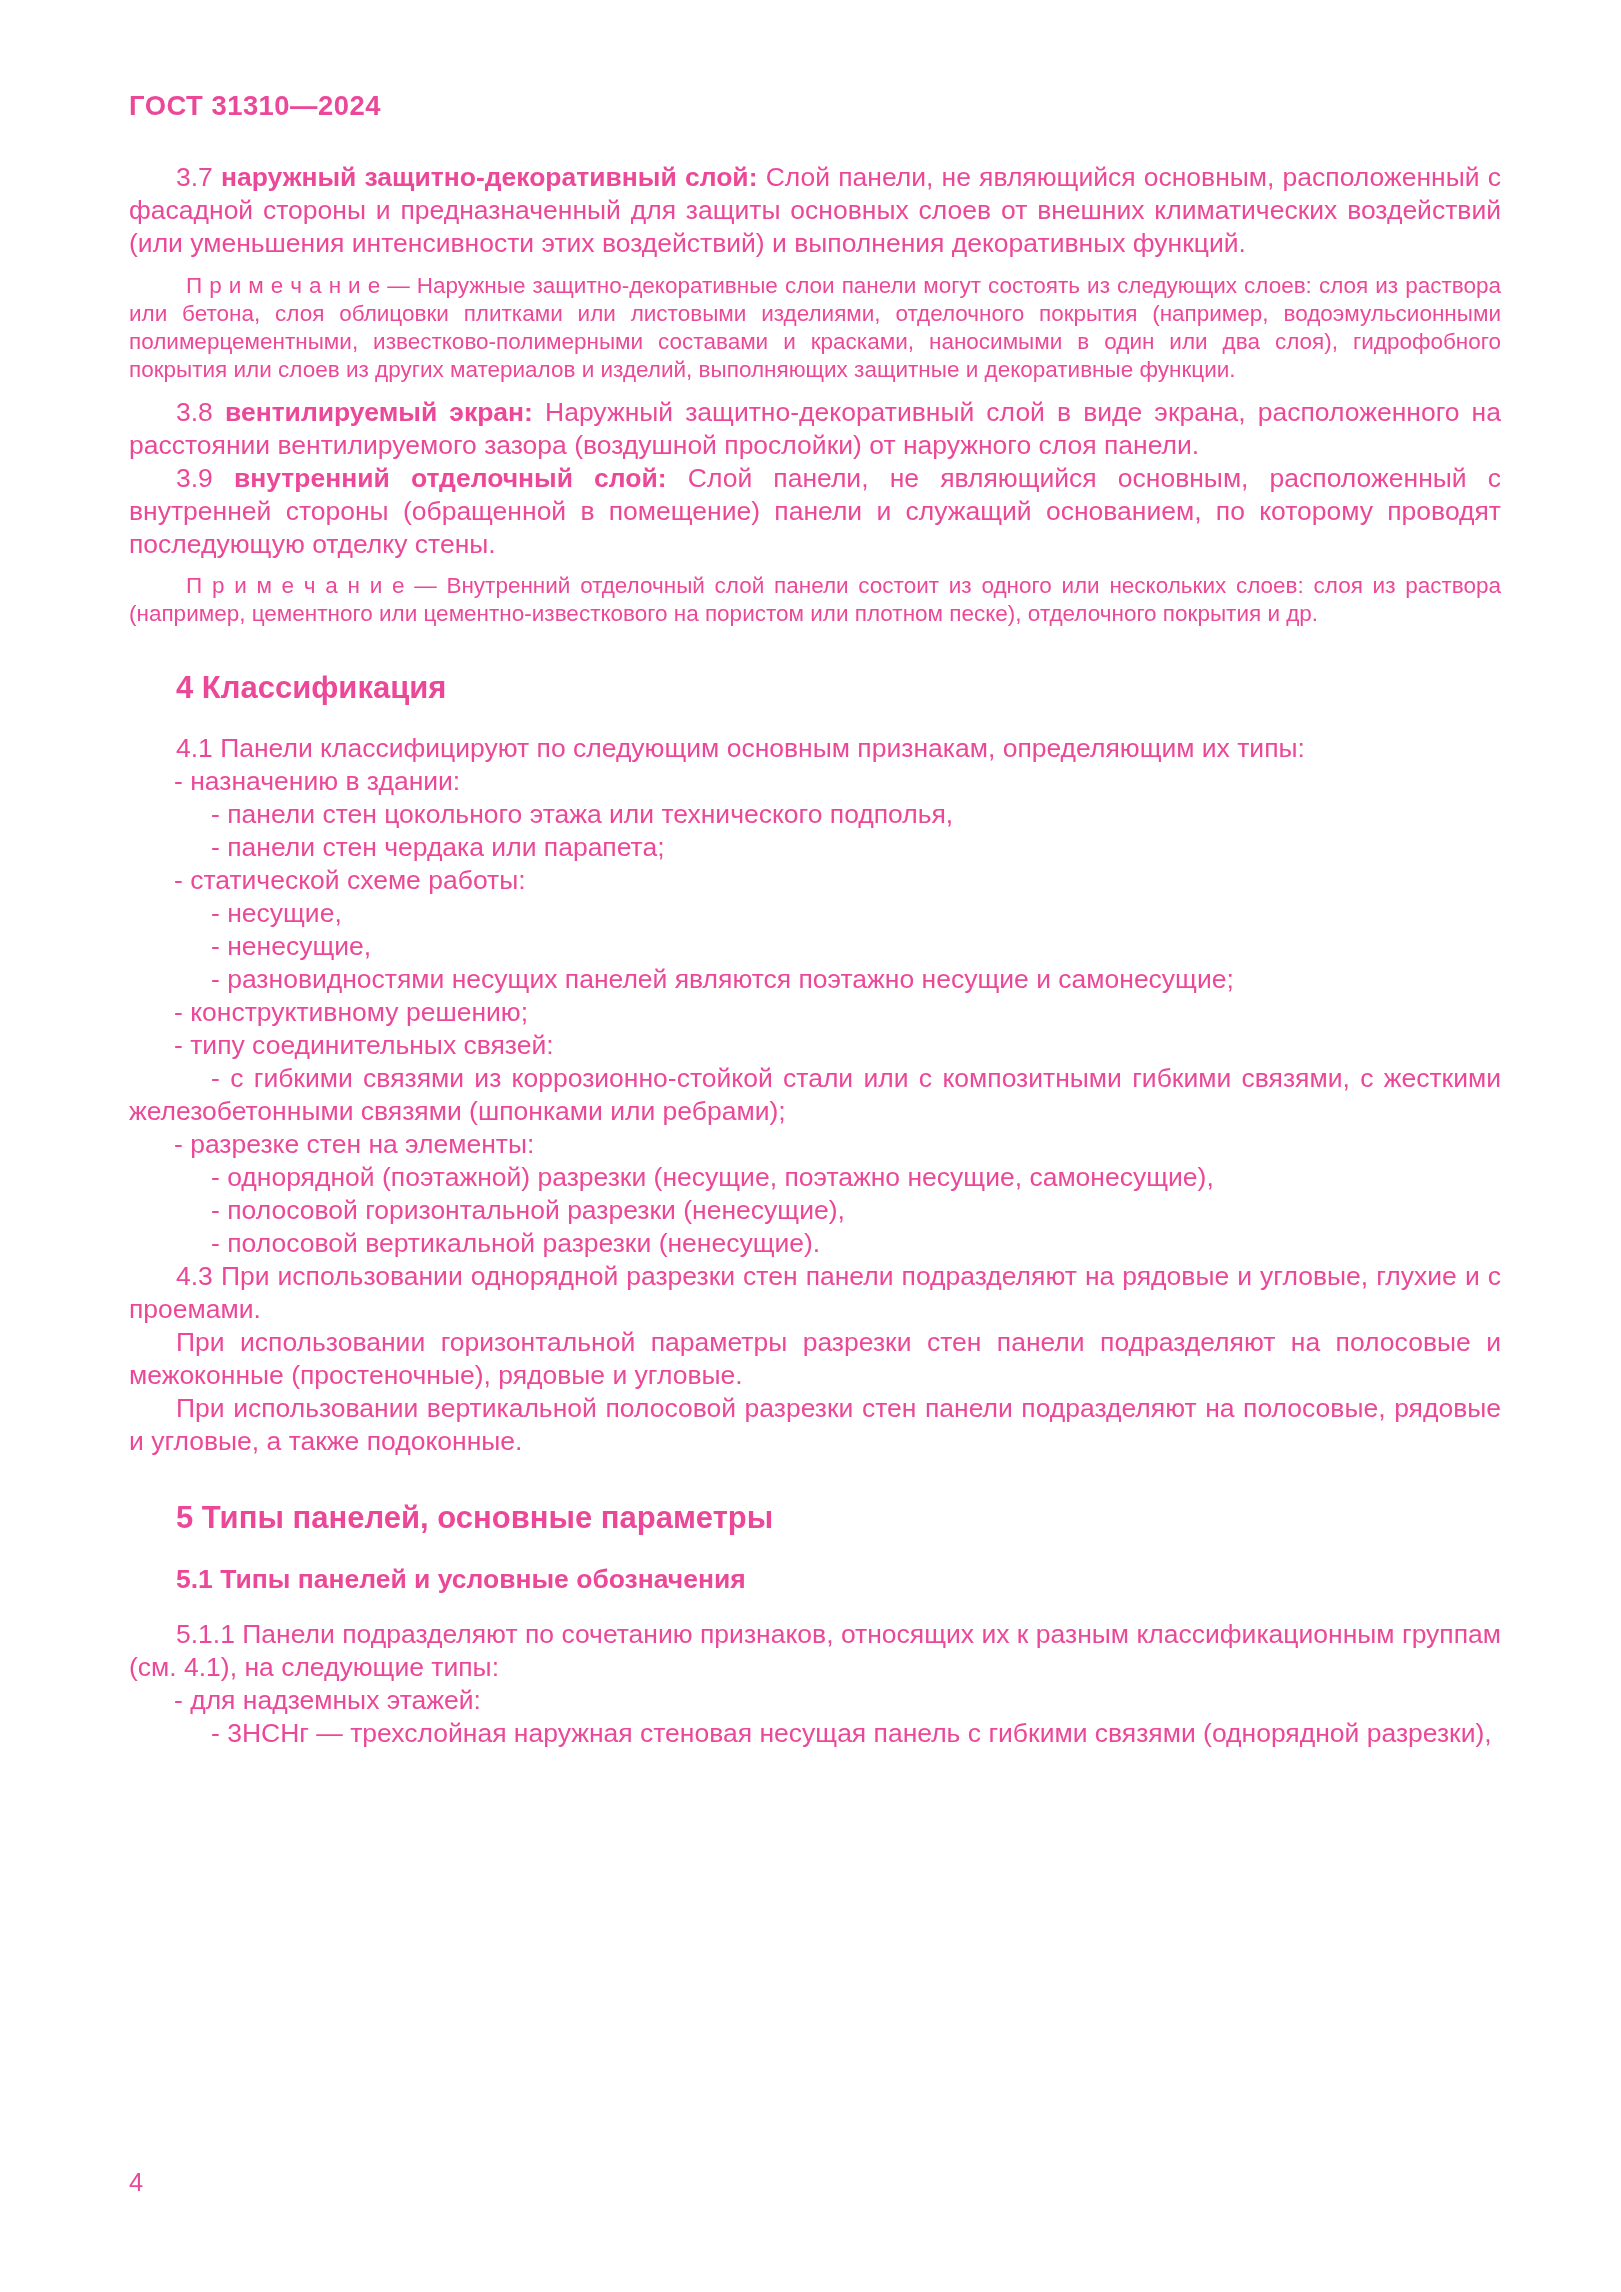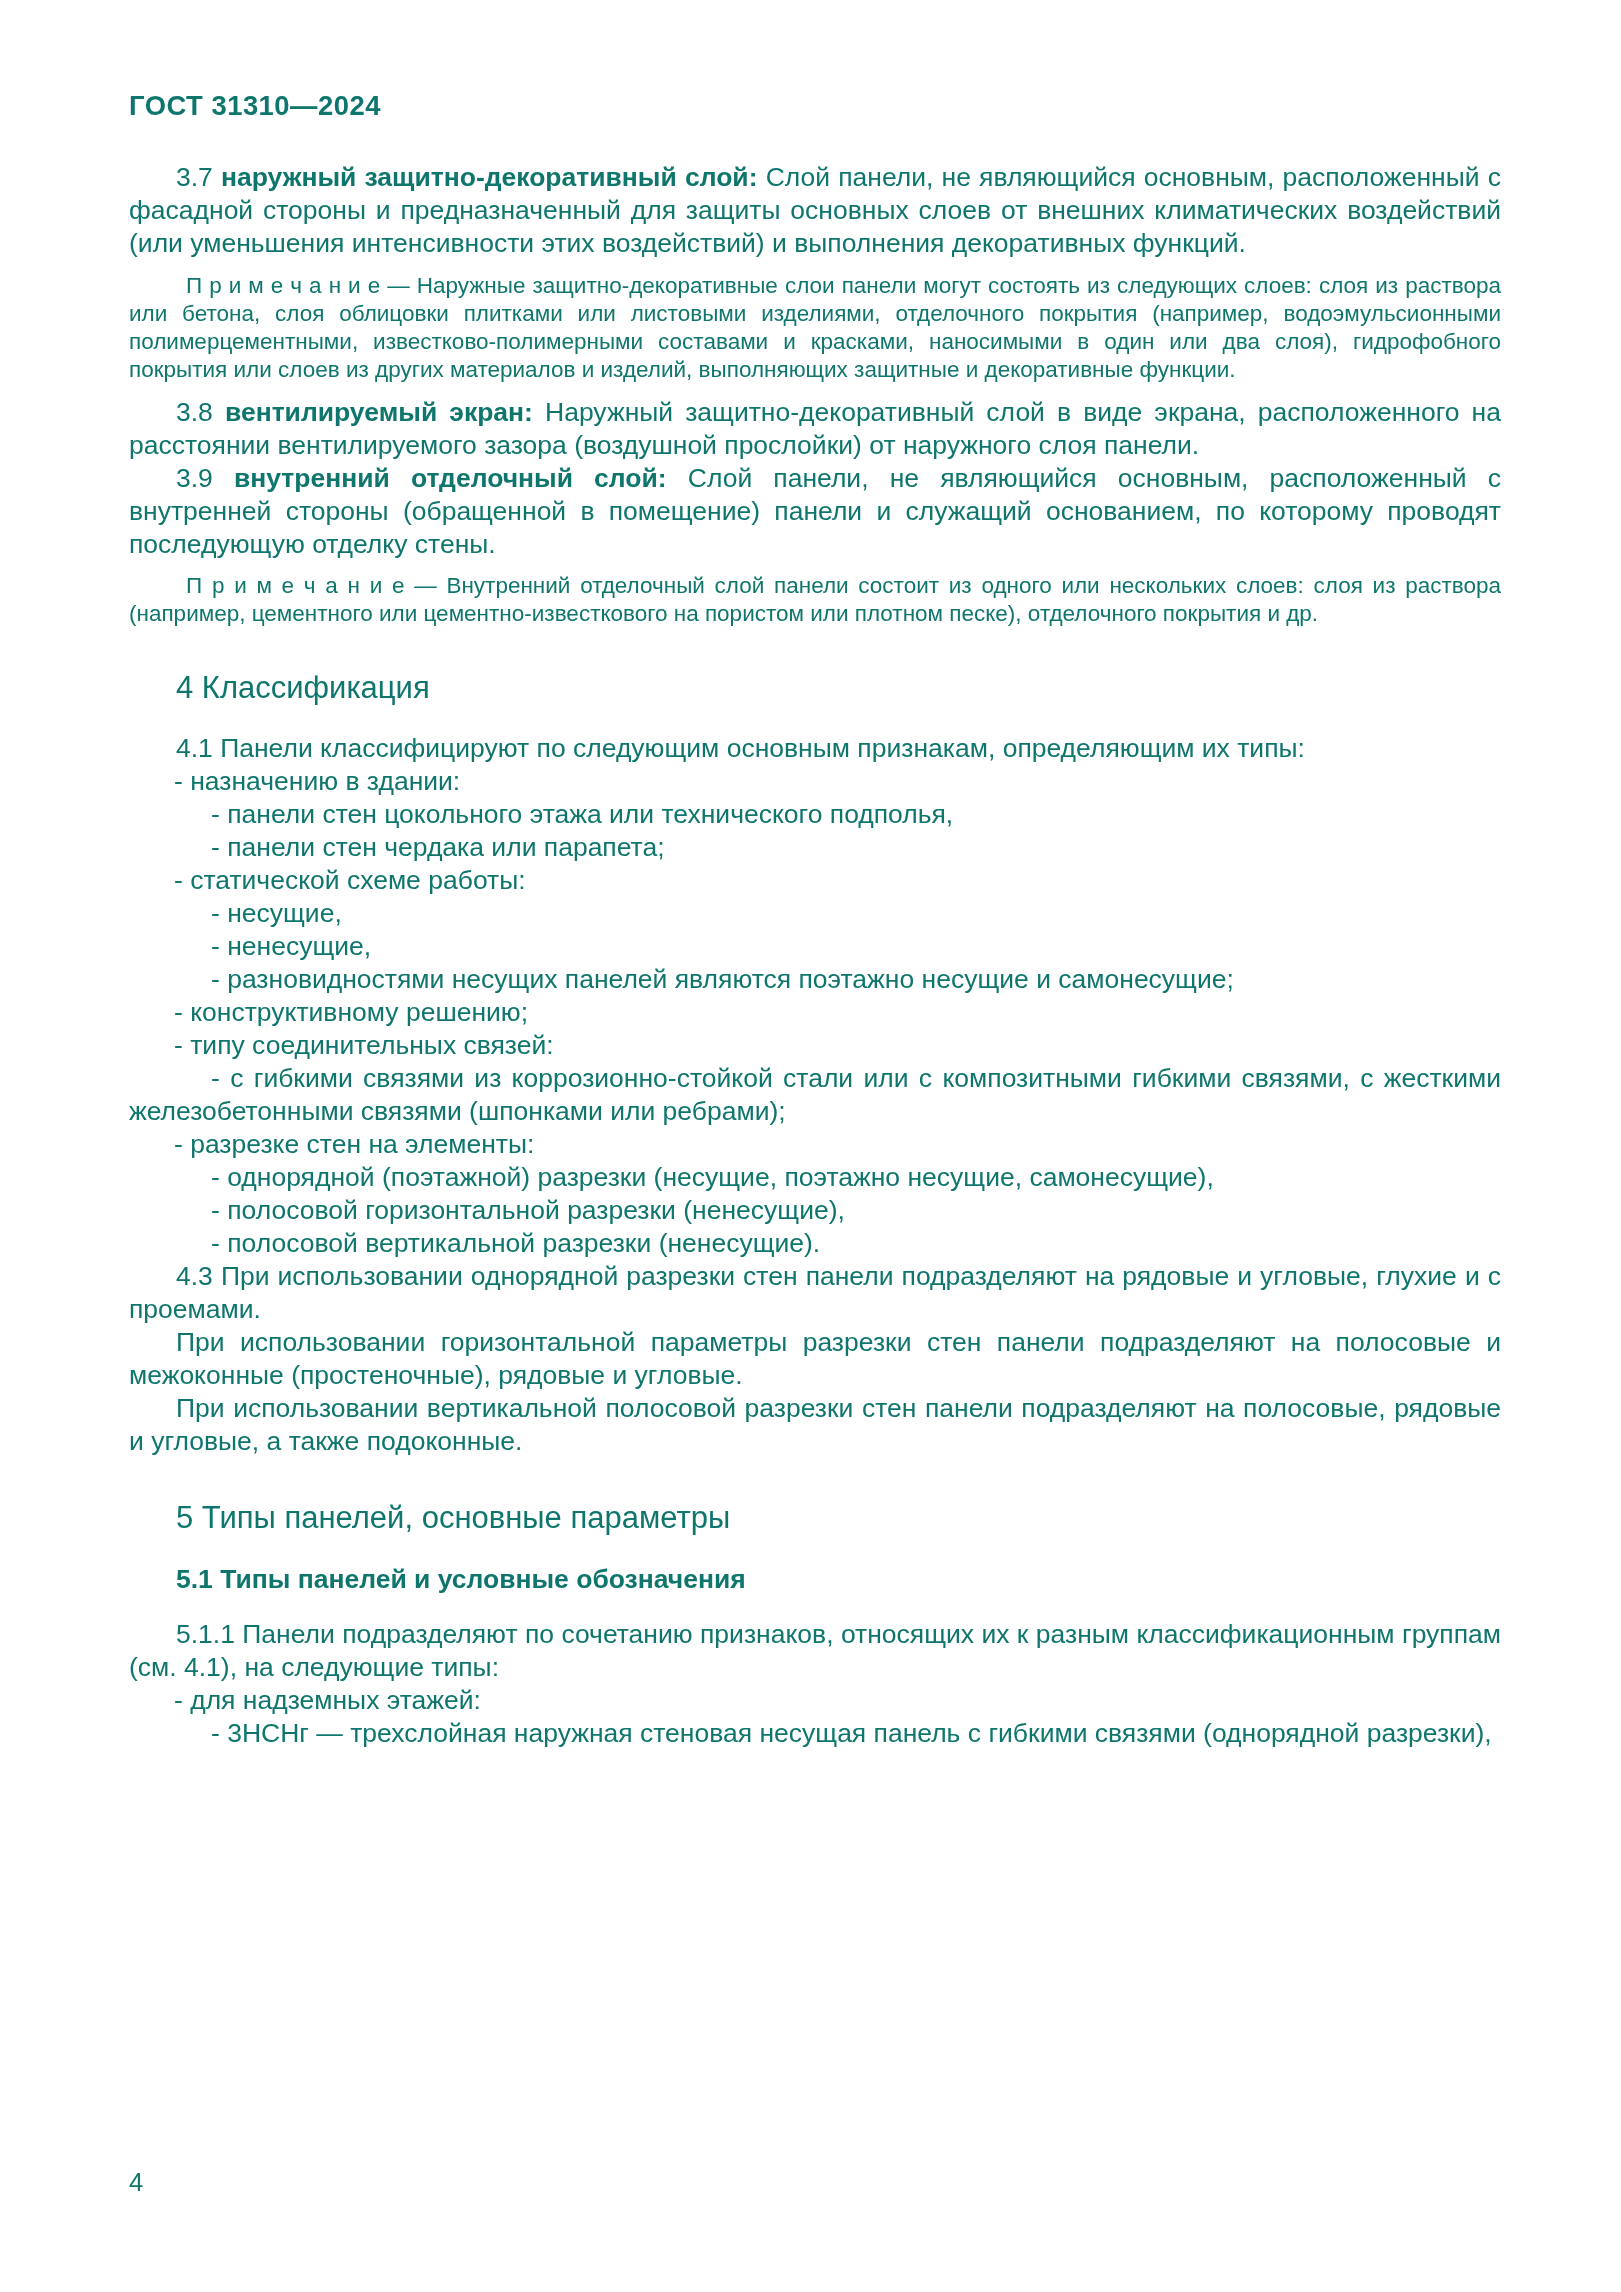--- a/index.html
+++ b/index.html
@@ -8,21 +8,21 @@
     padding: 0;
     background: #ffffff;
   }
   .page {
     position: relative;
     width: 1621px;
     height: 2293px;
     margin: 0 auto;
     background: #ffffff;
     font-family: "Liberation Sans", sans-serif;
-    color: #0f766e;
+    color: #ec4899;
     overflow: hidden;
   }
   .content {
     position: absolute;
     top: 90px;
     left: 129px;
     width: 1372px;
   }
   .doc-code {
     font-size: 27.4px;
@@ -56,21 +56,21 @@
     margin: 0;
     font-size: 26.5px;
     line-height: 33px;
     text-align: justify;
     text-indent: 82px;
   }
   h2.sec {
     margin: 41px 0 25.5px 0;
     font-size: 31px;
     line-height: 37px;
-    font-weight: normal;
+    font-weight: bold;
     text-indent: 47px;
   }
   h3.subsec {
     margin: 27.4px 0 21.6px 0;
     font-size: 26.5px;
     line-height: 33px;
     font-weight: bold;
     text-indent: 47px;
   }
   .page-number {

